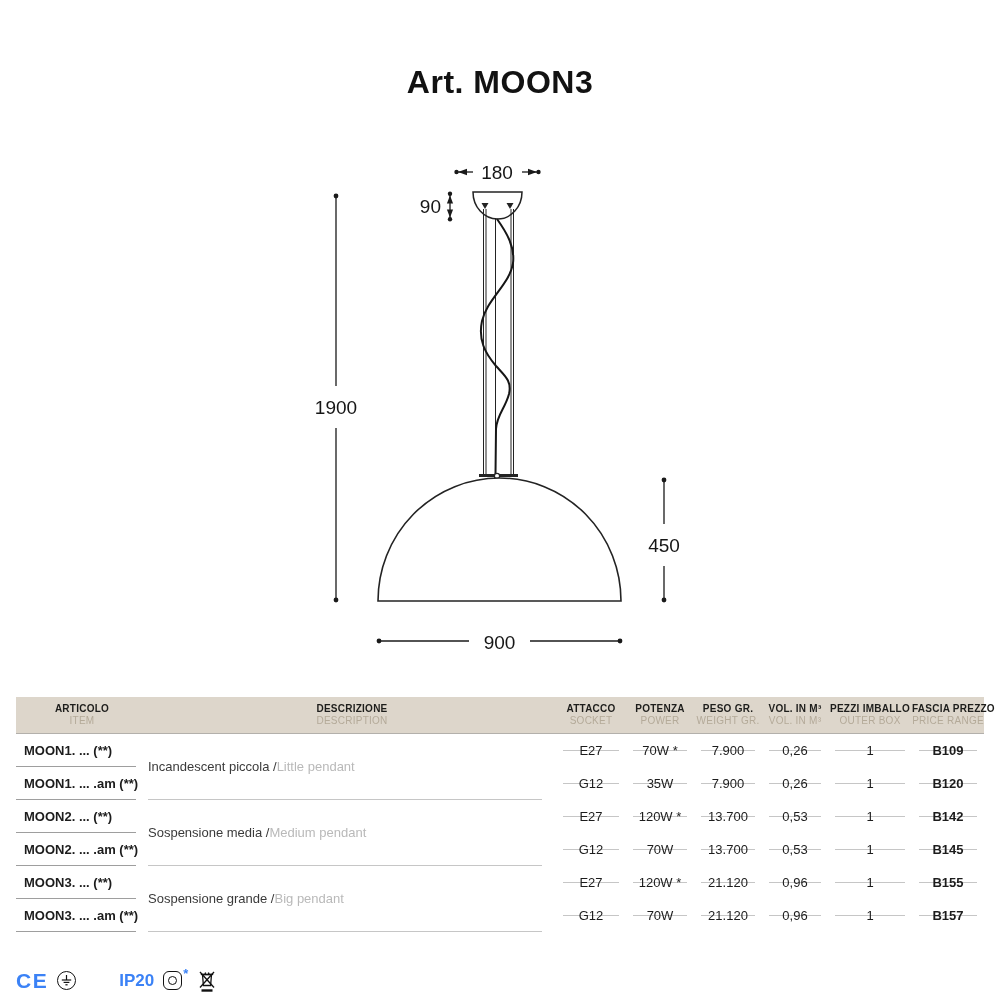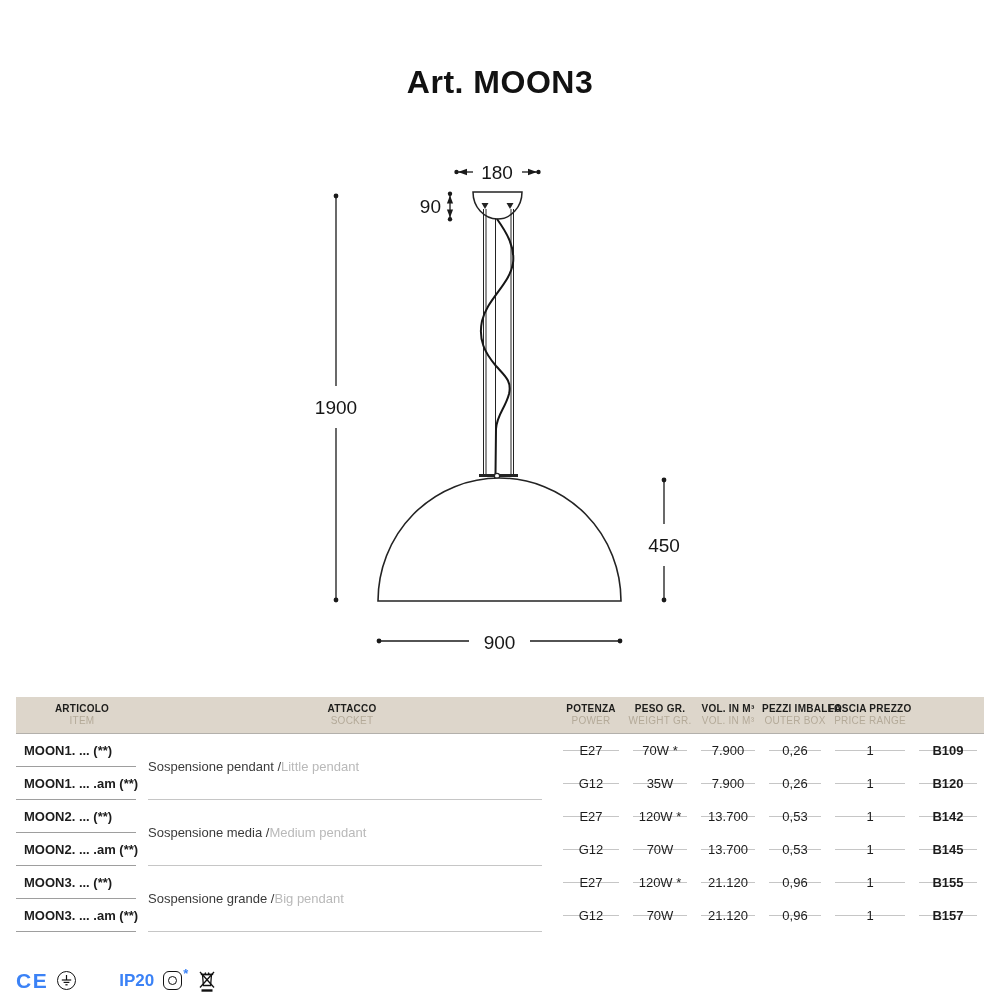--- a/index.html
+++ b/index.html
@@ -128,20 +128,24 @@
     <text class="dimtext" x="499.5" y="642" text-anchor="middle" dominant-baseline="central">900</text>
   </svg>
 
   <div class="spec-table">
 
     <div class="thead">
       <div class="th left">
         <span class="it">ARTICOLO</span>
         <span class="en">ITEM</span>
       </div>
+      <div class="th left">
+        <span class="it">DESCRIZIONE</span>
+        <span class="en">DESCRIPTION</span>
+      </div>
       <div class="th">
         <span class="it">ATTACCO</span>
         <span class="en">SOCKET</span>
       </div>
       <div class="th">
         <span class="it">POTENZA</span>
         <span class="en">POWER</span>
       </div>
       <div class="th">
         <span class="it">PESO GR.</span>
@@ -160,21 +164,21 @@
         <span class="en">PRICE RANGE</span>
       </div>
     </div>
 
 
     <div class="tbody">
 
       <div class="tgroup">
         <div class="cell c-item col1 r1">MOON1. ... (**)</div>
         <div class="cell c-desc col2">
-          <span class="desc-dark">Sospensione pendant / </span>
+          <span class="desc-dark">Incandescent piccola / </span>
             <span class="desc-light">Little pendant</span>
         </div>
         <div class="cell c-val col3 r1">E27</div>
         <div class="cell c-val col4 r1">70W *</div>
         <div class="cell c-val col5 r1">7.900</div>
         <div class="cell c-val col6 r1">0,26</div>
         <div class="cell c-val col7 r1">1</div>
         <div class="cell c-val price col8 r1">B109</div>
         <div class="cell c-item col1 r2">MOON1. ... .am (**)</div>
         <div class="cell c-val col3 r2">G12</div>

